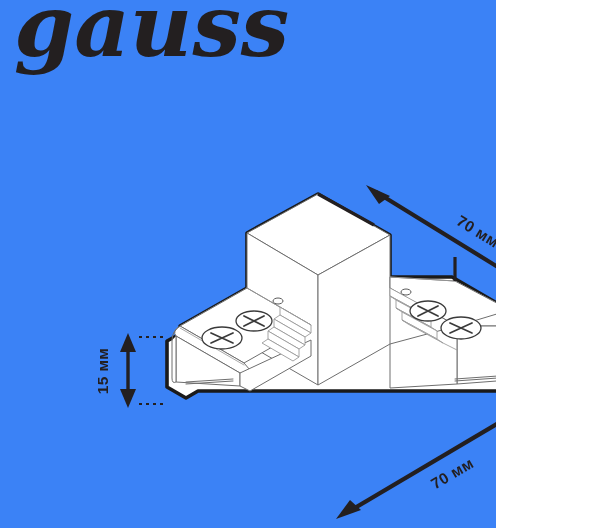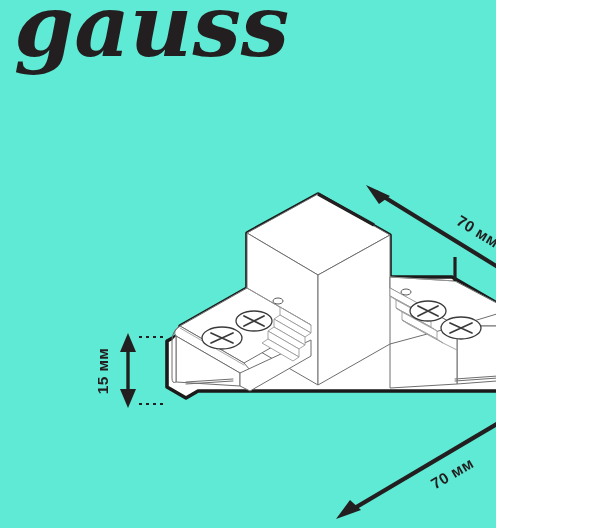--- a/index.html
+++ b/index.html
@@ -8,21 +8,21 @@
     padding: 0;
     background: #ffffff;
   }
   body {
     font-family: "Liberation Sans", sans-serif;
   }
   #page {
     position: relative;
     width: 496px;
     height: 528px;
-    background: #5eead4;
+    background: #3b82f6;
     overflow: hidden;
   }
   #brand-logo {
     position: absolute;
     left: 8px;
     top: -6px;
     width: 280px;
     height: 110px;
   }
   #brand-logo text {

